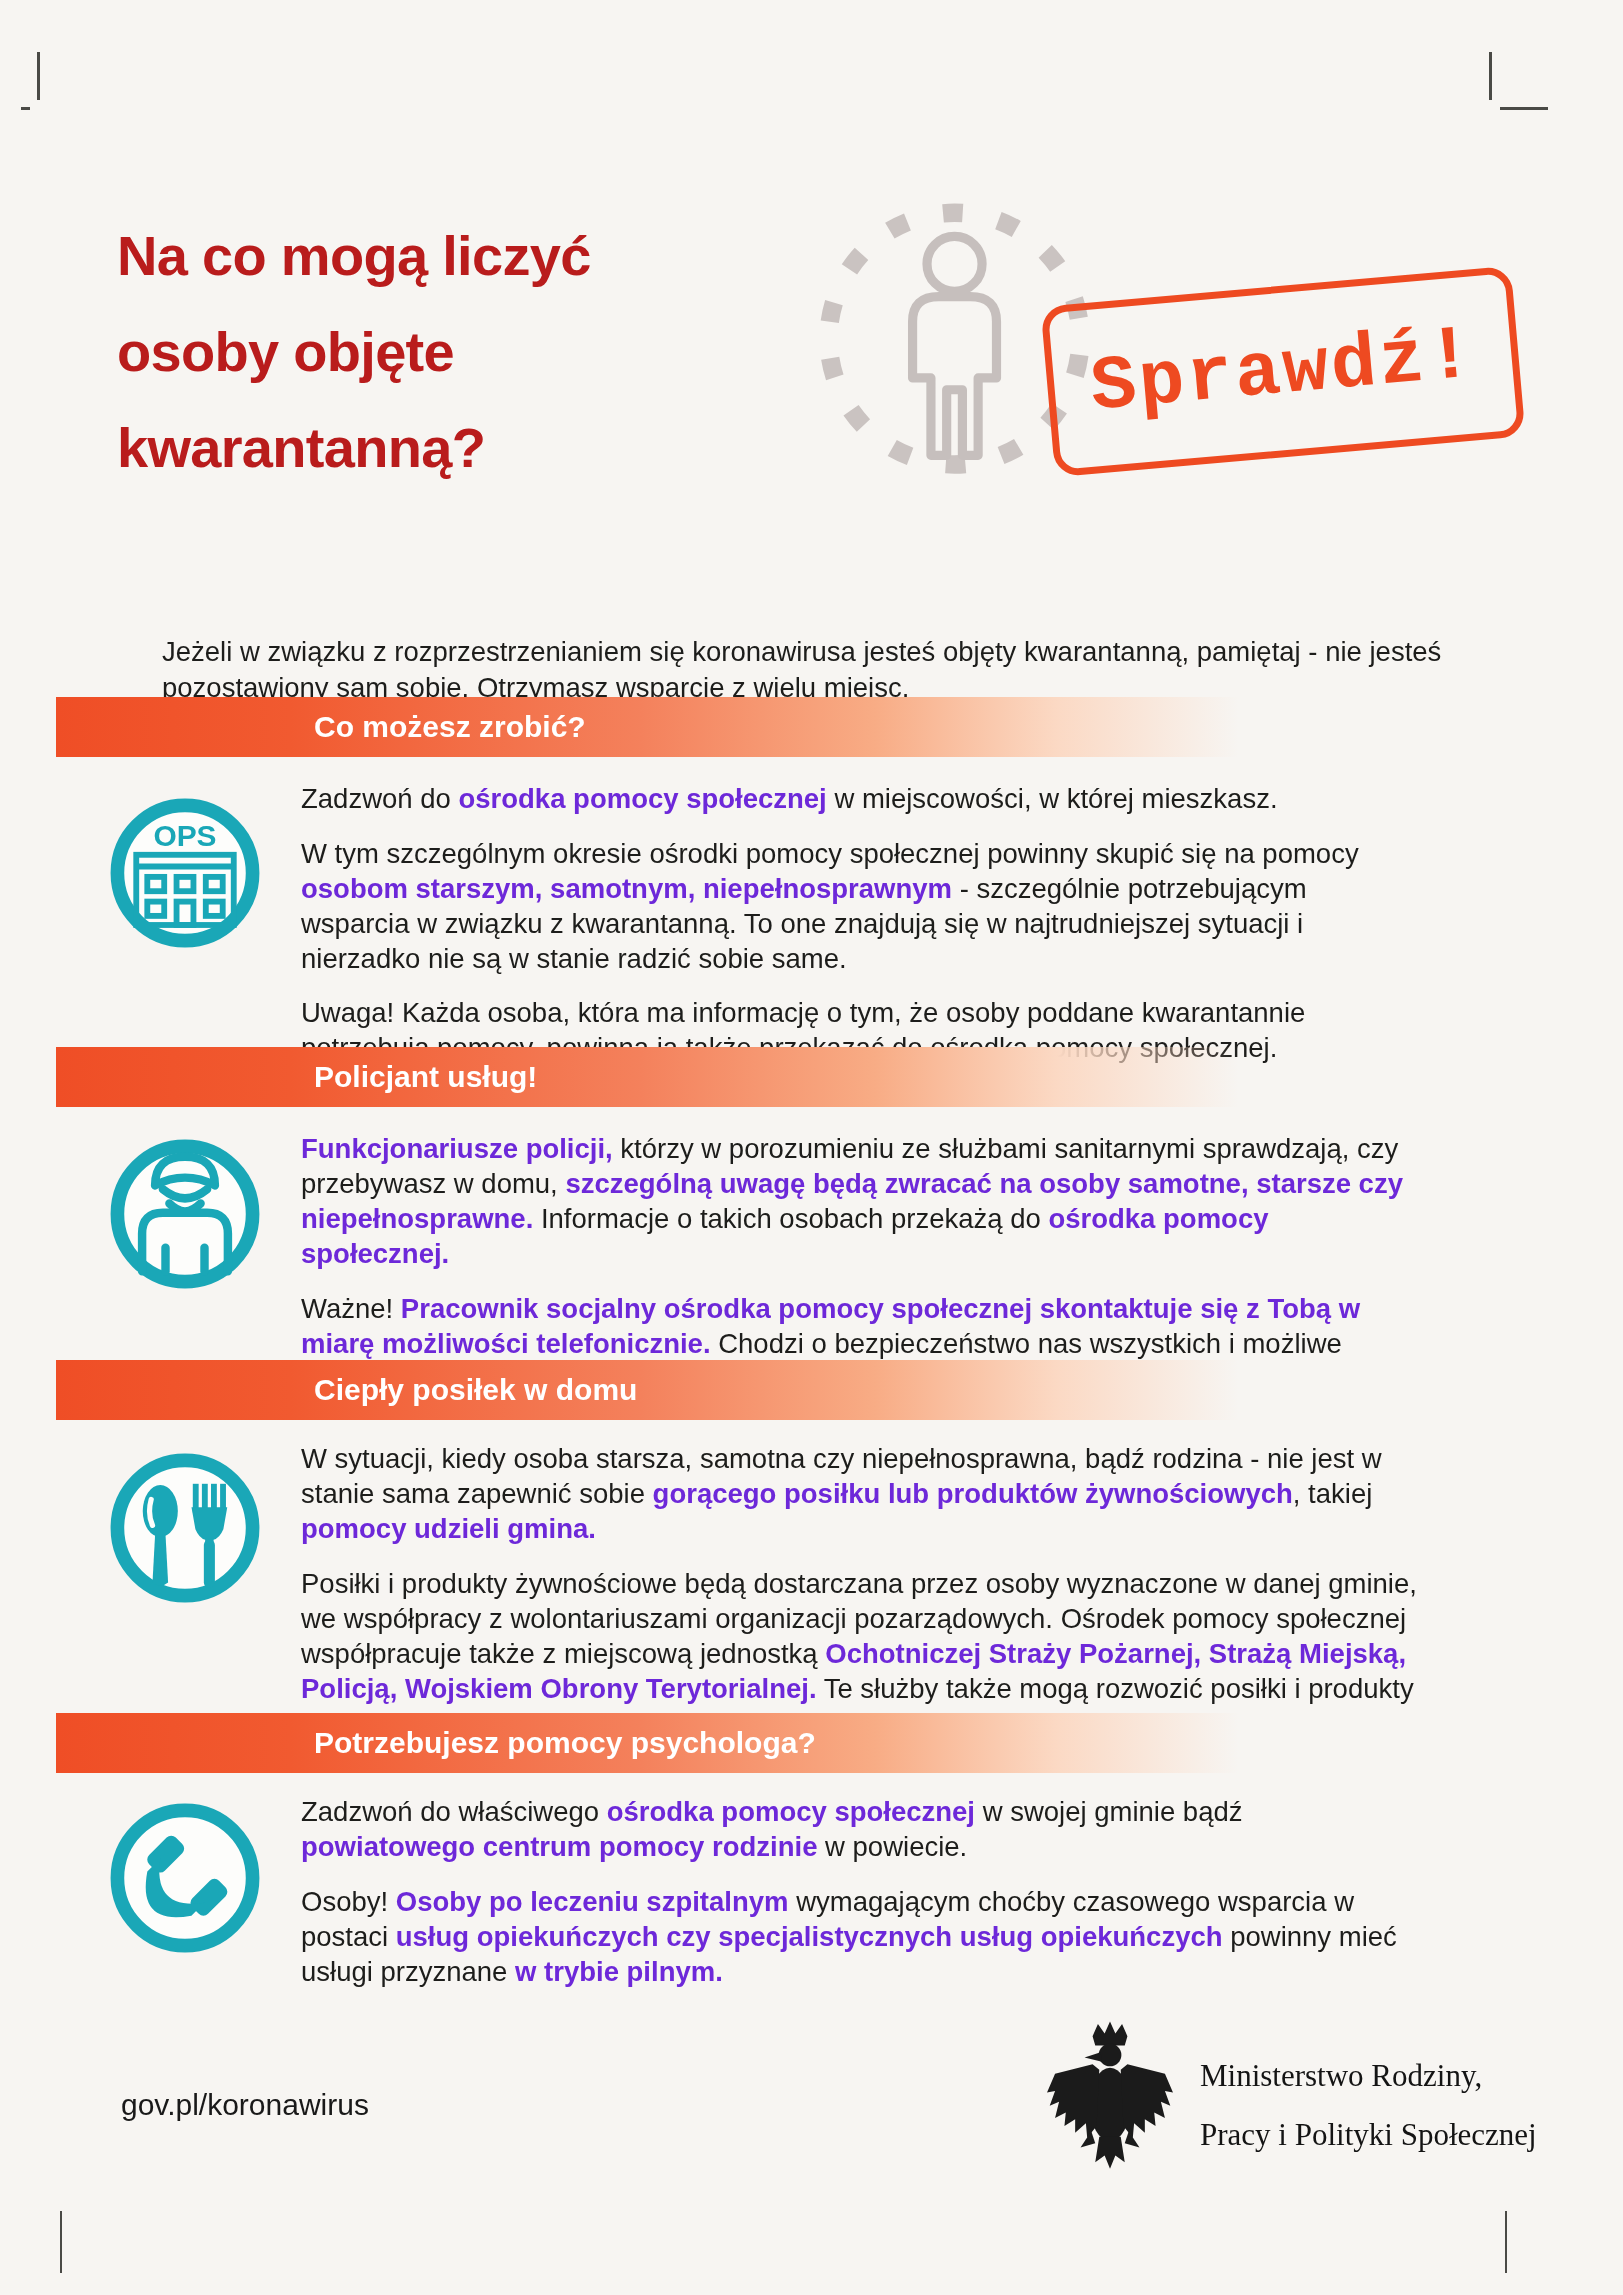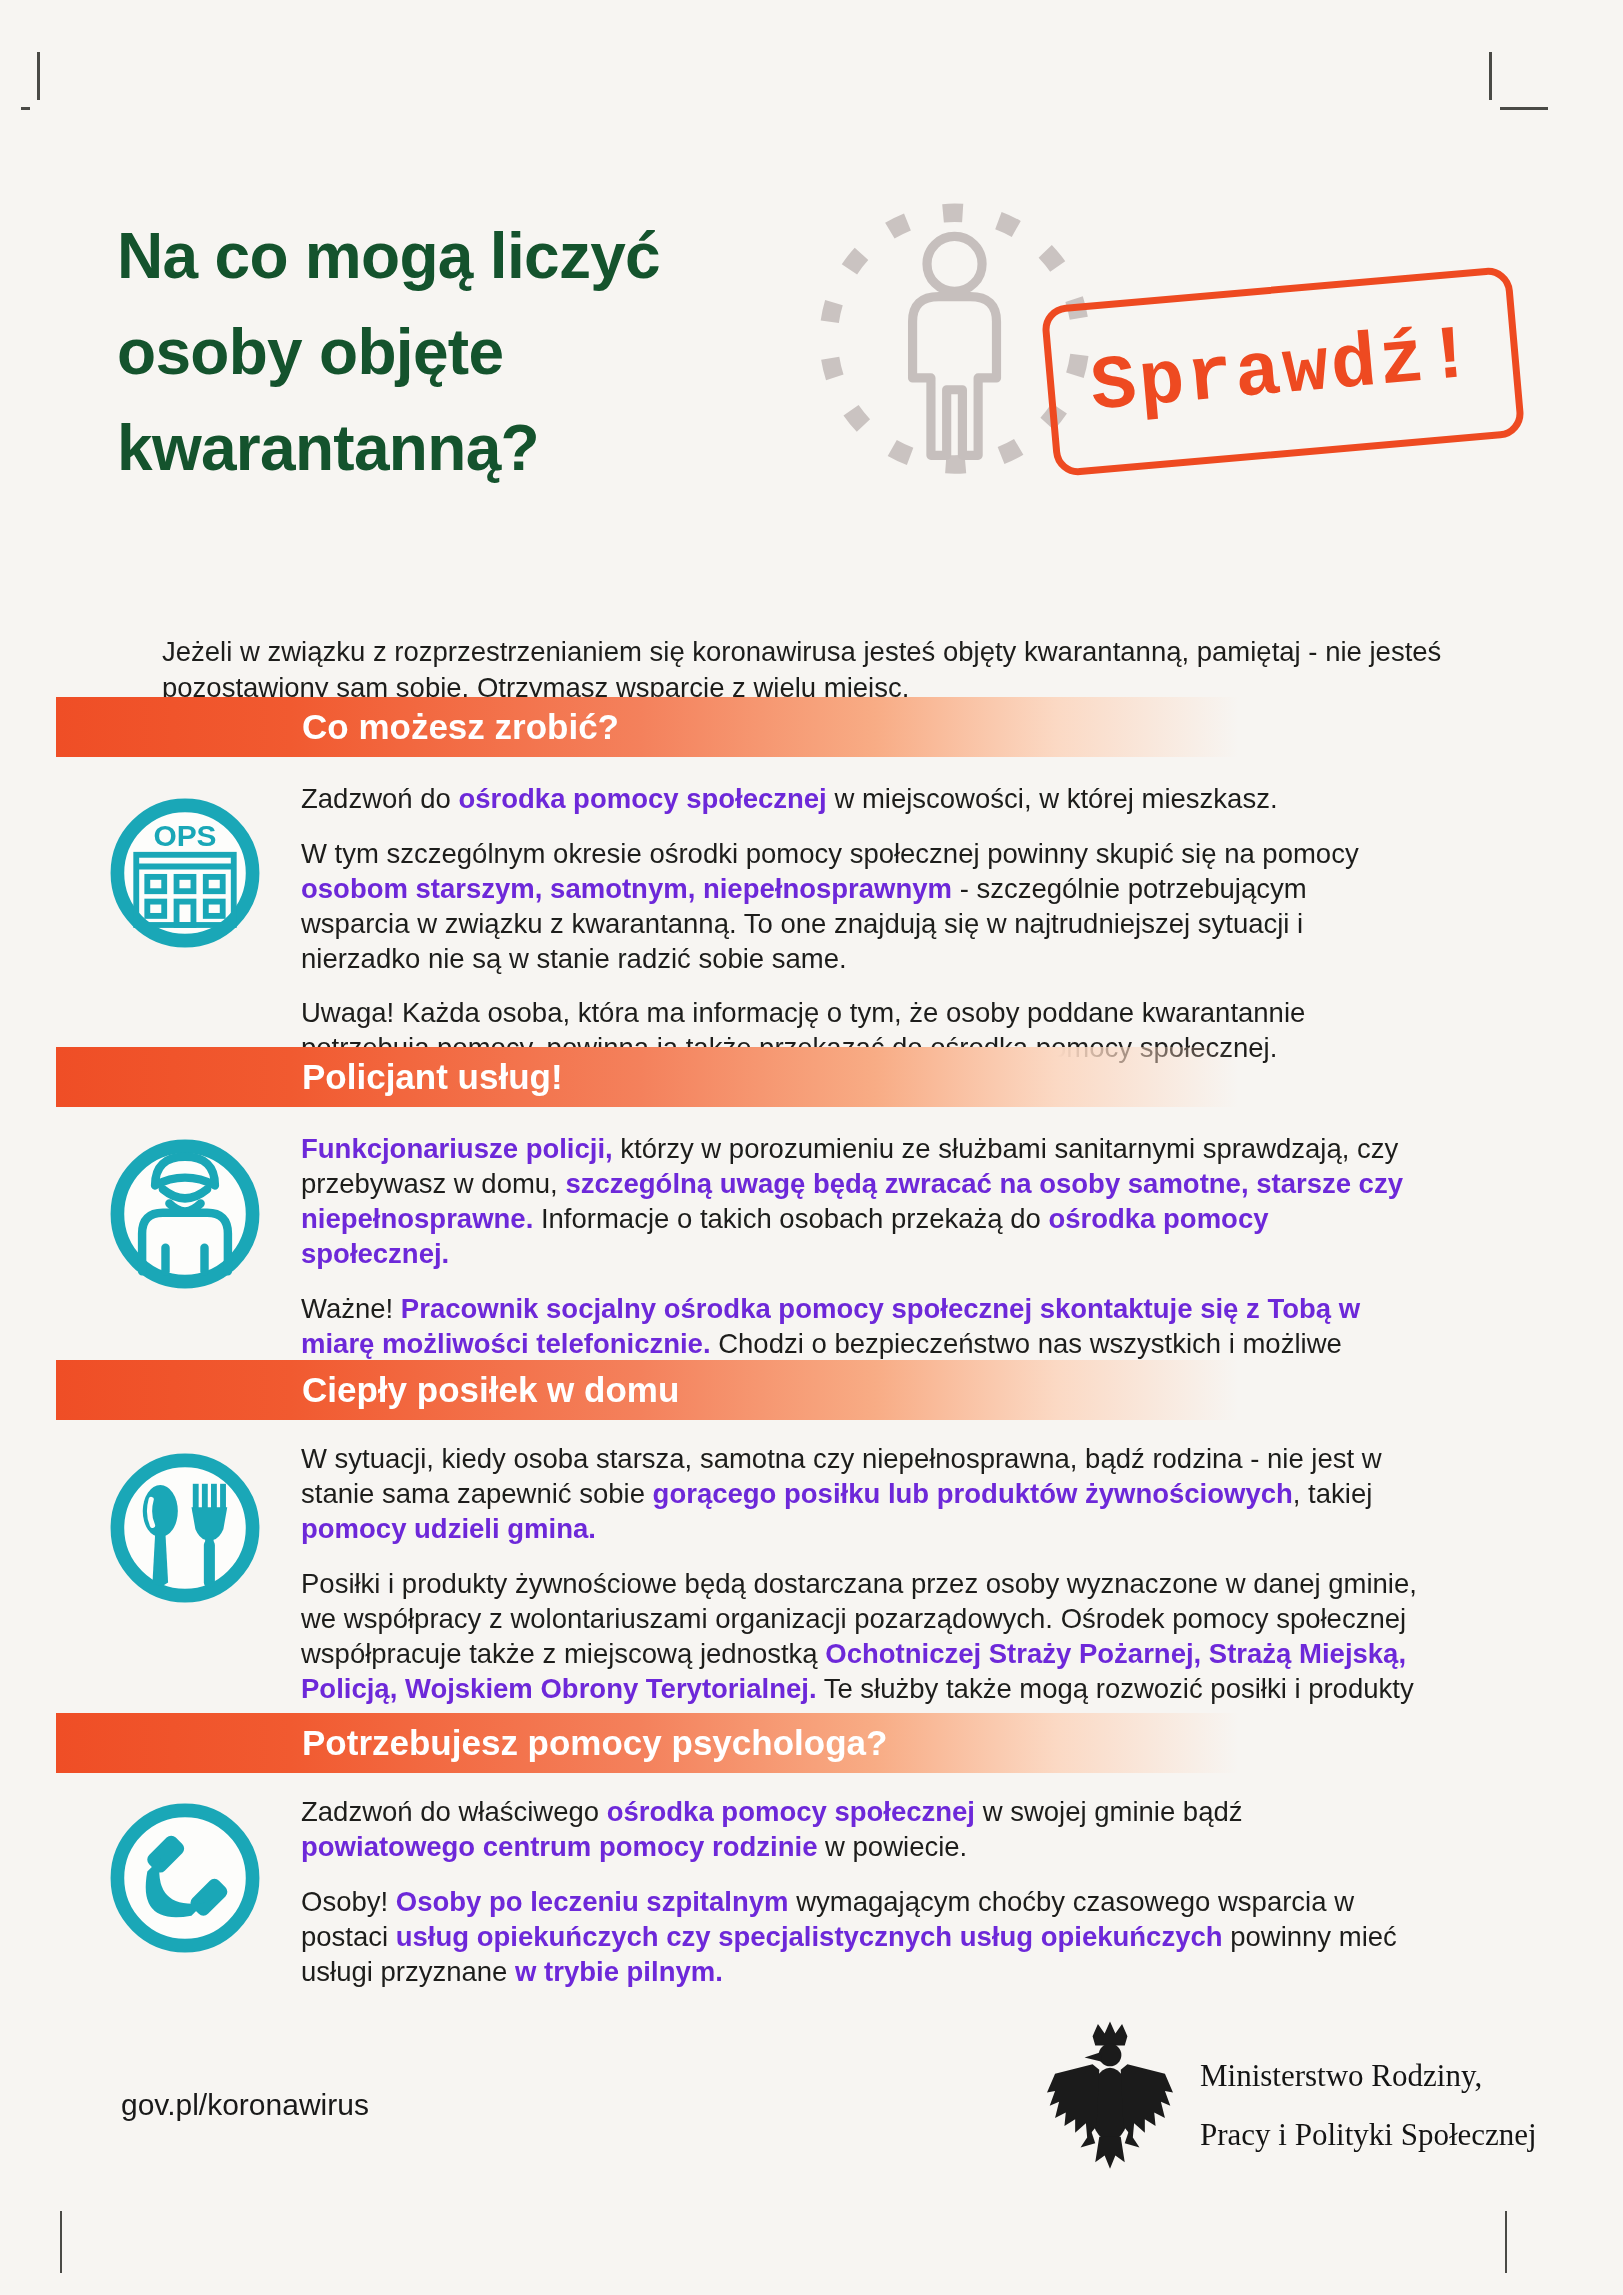--- a/index.html
+++ b/index.html
@@ -1,35 +1,35 @@
 <!DOCTYPE html>
 <html style="font-size:10.5px"><head>
 <meta charset="utf-8">
 <style>
   html,body{margin:0;padding:0;background:#e9e7e4;}
   .page{position:relative;width:1624px;height:2295px;background:#f7f5f2;
         font-family:"Liberation Sans","DejaVu Sans",sans-serif;color:#1d1d1b;overflow:hidden;}
   .crop{position:absolute;background:#4a4a46;}
   
-  .title{position:absolute;left:117px;top:208px;font-size:64px;font-weight:bold;
-         color:#14532d;line-height:96px;letter-spacing:-0.7px;}
+  .title{position:absolute;left:117px;top:208px;font-size:56px;font-weight:bold;
+         color:#b91c1c;line-height:96px;letter-spacing:-0.7px;}
   .title-art{position:absolute;left:809px;top:193px;width:295px;height:305px;}
   .stamp{position:absolute;left:1047px;top:286px;width:458px;height:157px;
          border:7.2px solid #ee4a21;border-radius:25px;transform:rotate(-5deg);
          display:flex;align-items:center;justify-content:center;
          font-family:"Liberation Mono","DejaVu Sans Mono",monospace;font-weight:bold;
          font-size:76px;color:#ee4a21;letter-spacing:2.6px;}
   
   .intro{position:absolute;left:121px;top:606px;width:1300px;font-size:27.5px;line-height:36px;margin-left:41px;}
   
   .bar{position:absolute;left:56px;width:1300px;height:60px;
        background:linear-gradient(to right,#ef4e26 0%,#f15a30 18%,#f4815c 45%,
                   #f8ac85 63%,#fbd9c4 77%,rgba(247,245,242,0) 91%);}
-  .bar-label{display:block;padding-left:246px;line-height:60px;font-size:35px;
-             font-weight:bold;color:#ffffff;}
+  .bar-label{display:block;padding-left:246px;line-height:60px;font-size:30px;
+             font-weight:bold;color:#ffffff;margin-left:12px;}
   
   .icon{position:absolute;left:107px;width:156px;height:156px;text-align:center;}
   
   .txt{position:absolute;left:301px;width:1117px;font-size:27.5px;line-height:35px;}
   .txt p{margin:0 0 19.6px 0;}
   .txt b{color:#6d28d9;}
   
   .footer-url{position:absolute;left:121px;top:2088px;font-size:30px;color:#191919;}
   .eagle{position:absolute;left:1043px;top:2018px;width:134px;height:169px;}
   .ministry{position:absolute;left:1200px;top:2046px;

